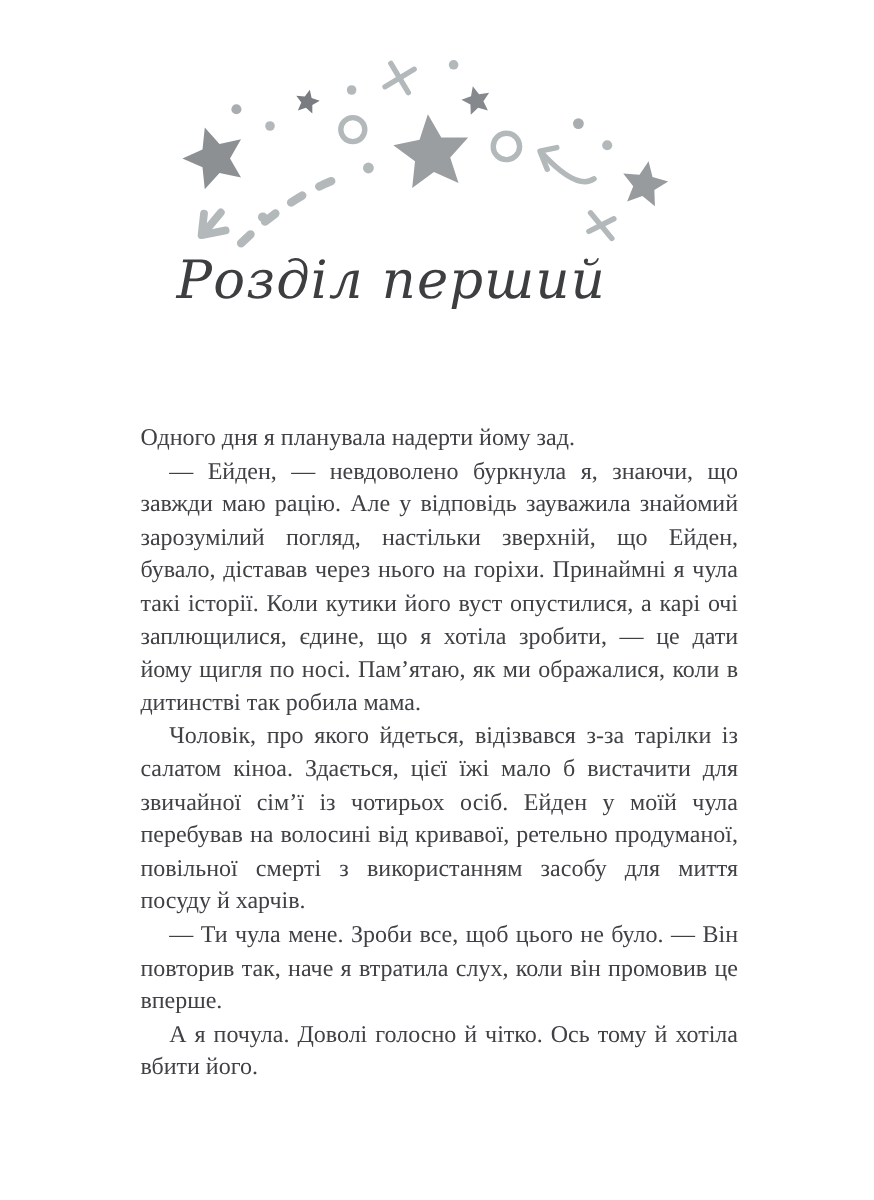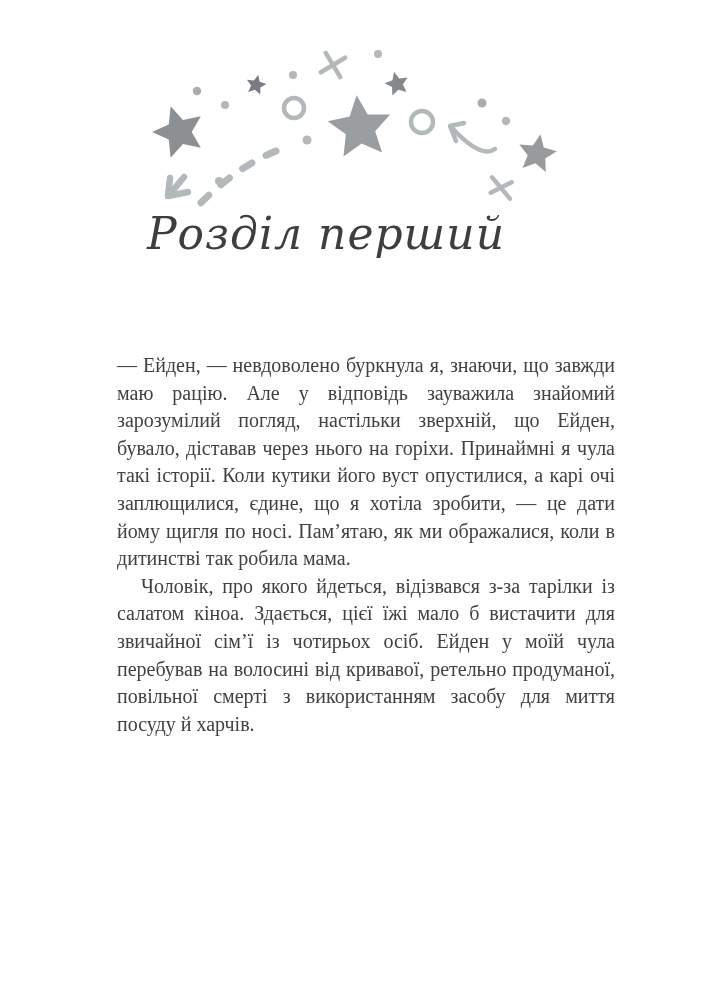--- a/index.html
+++ b/index.html
@@ -99,17 +99,20 @@
     </g>
     <g transform="translate(501,143) rotate(20)" stroke="#b3b8ba" stroke-width="4.5" stroke-linecap="round">
       <line x1="-12" y1="-7" x2="12" y2="7"></line>
       <line x1="-8" y1="8" x2="8" y2="-9"></line>
     </g>
   </svg>
 
   <div class="chapter-title">Розділ перший</div>
 
   <div class="text-block">
+    <p>Одного дня я планувала надерти йому зад.</p>
     <p>— Ейден, — невдоволено буркнула я, знаючи, що завжди маю рацію. Але у відповідь зауважила знайомий зарозумілий погляд, настільки зверхній, що Ейден, бувало, діставав через нього на горіхи. Принаймні я чула такі історії. Коли кутики його вуст опустилися, а карі очі заплющилися, єдине, що я хотіла зробити, — це дати йому щигля по носі. Пам’ятаю, як ми ображалися, коли в дитинстві так робила мама.</p>
     <p>Чоловік, про якого йдеться, відізвався з-за тарілки із салатом кіноа. Здається, цієї їжі мало б вистачити для звичайної сім’ї із чотирьох осіб. Ейден у моїй чула перебував на волосині від кривавої, ретельно продуманої, повільної смерті з використанням засобу для миття посуду й харчів.</p>
+    <p>— Ти чула мене. Зроби все, щоб цього не було. — Він повторив так, наче я втратила слух, коли він промовив це вперше.</p>
+    <p>А я почула. Доволі голосно й чітко. Ось тому й хотіла вбити його.</p>
   </div>
 
 </div>
 
 </body></html>

